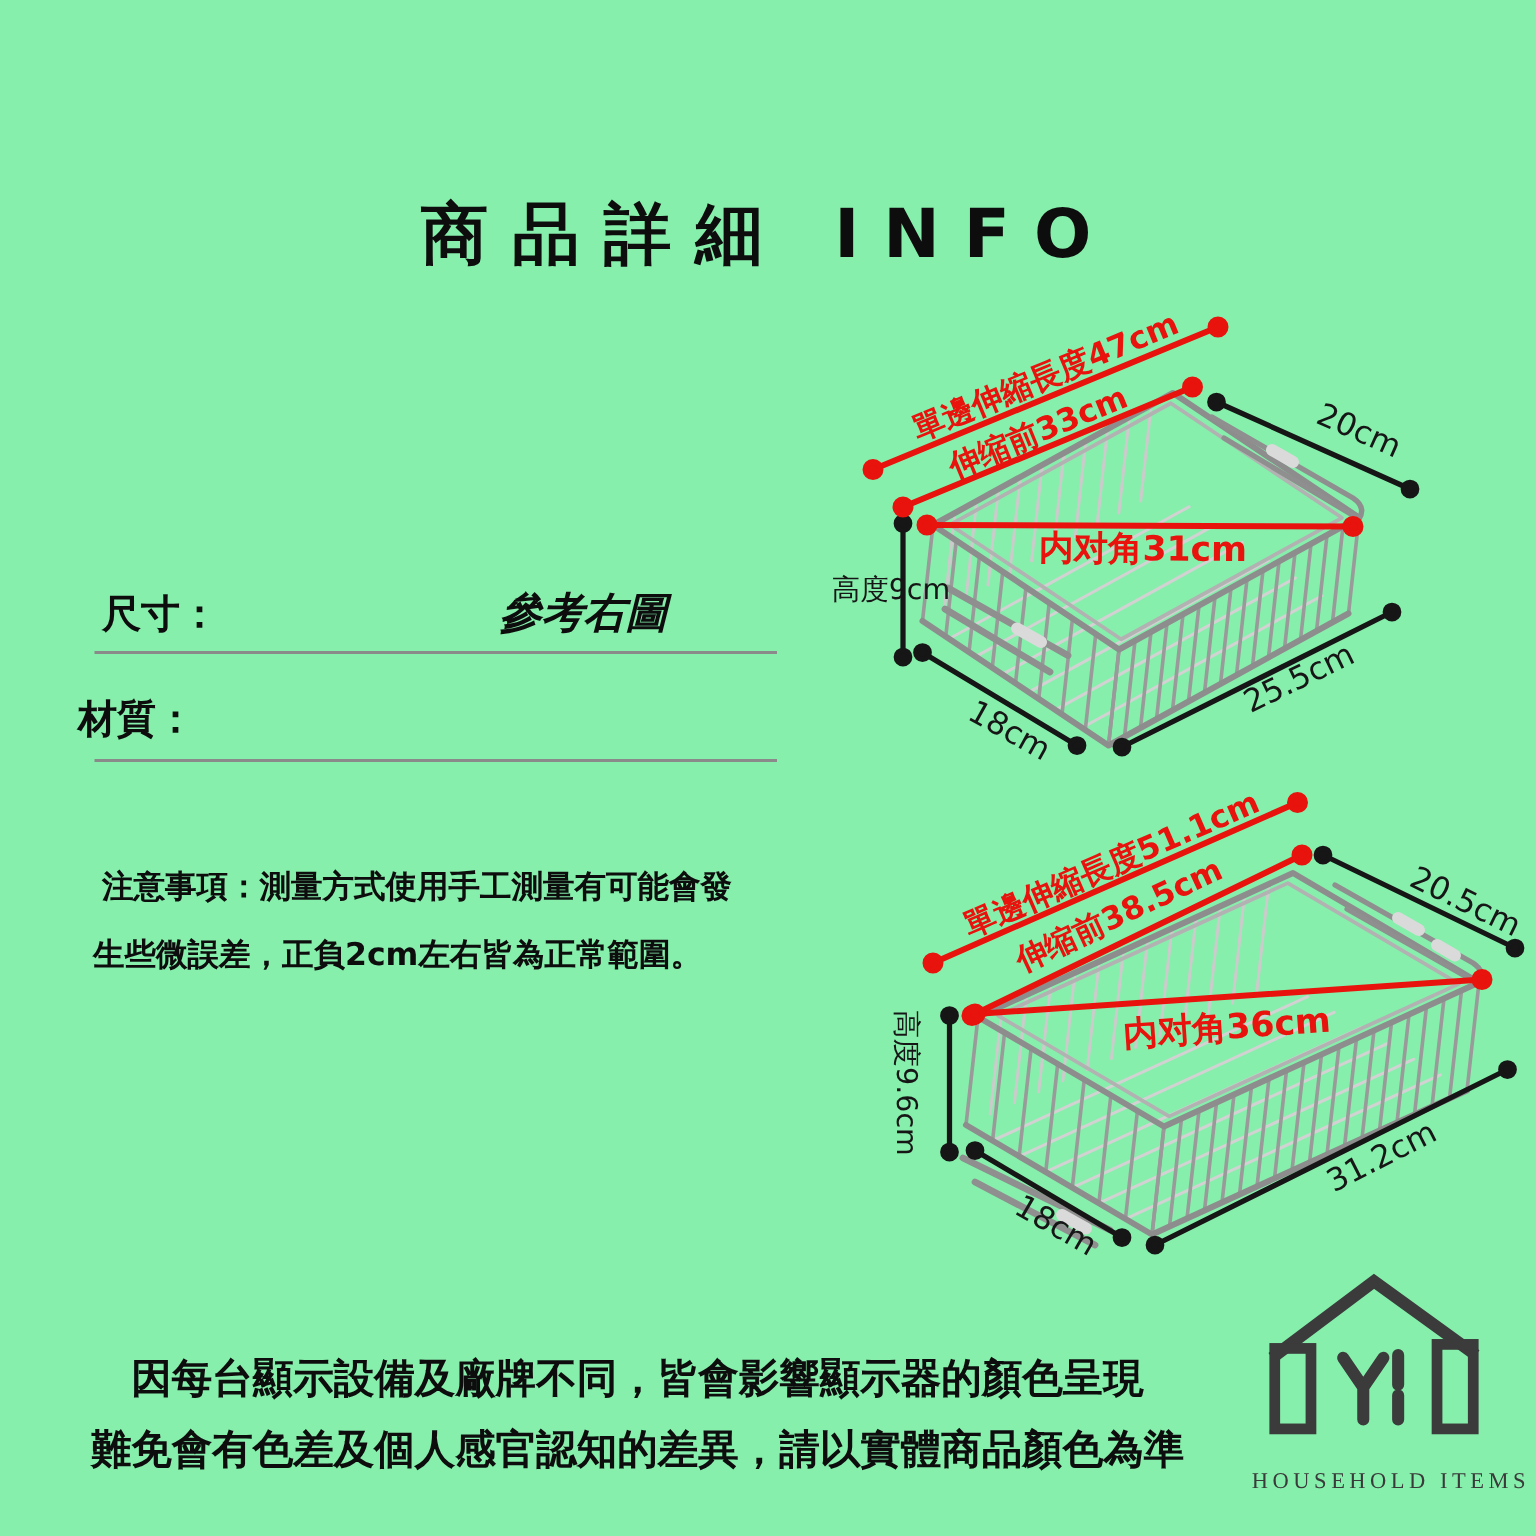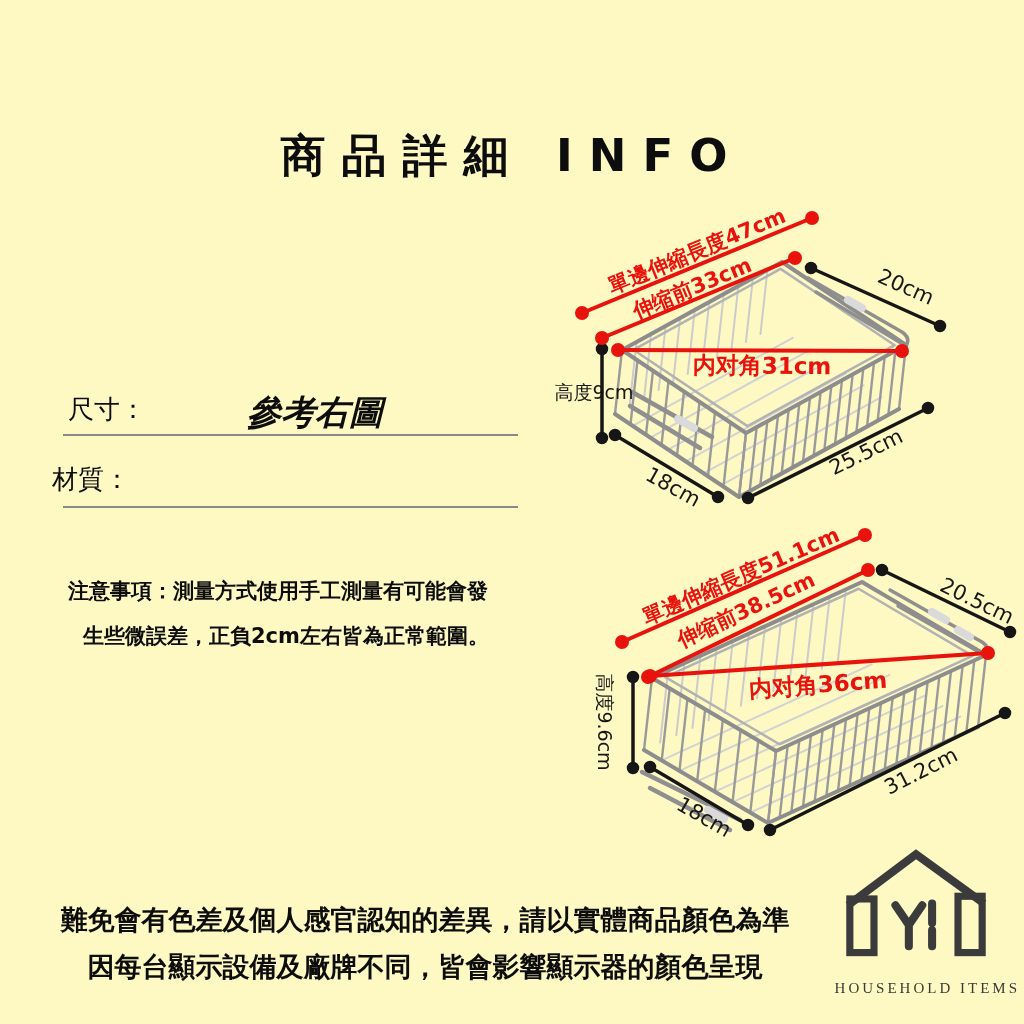--- a/index.html
+++ b/index.html
@@ -1,24 +1,24 @@
 <!DOCTYPE html>
 <html><head>
 <meta charset="utf-8">
 <style>
   html,body{margin:0;padding:0;background:#ffffff;}
-  #page{position:relative;width:1024px;height:1024px;background:#fef9c3;overflow:hidden;
+  #page{position:relative;width:1024px;height:1024px;background:#86efac;overflow:hidden;
         font-family:"DejaVu Sans",sans-serif;color:#111;}
   .abs{position:absolute;}
   
   #title{left:0;top:126px;width:1024px;text-align:center;font-size:45px;font-weight:900;
          letter-spacing:16px;color:#0d0d0d;white-space:nowrap;}
   
-  .spec-label{font-size:26px;font-weight:400;color:#0d0d0d;white-space:nowrap;}
-  .spec-value{width:260px;text-align:center;font-size:34px;font-weight:700;font-style:italic;
+  .spec-label{font-size:26px;font-weight:700;color:#0d0d0d;white-space:nowrap;}
+  .spec-value{width:260px;text-align:right;font-size:28px;font-weight:700;font-style:italic;
               color:#0d0d0d;white-space:nowrap;}
   .divider{height:2px;background:#8a8a8a;}
   
   .note-line{font-size:21px;font-weight:700;color:#0d0d0d;white-space:nowrap;line-height:30px;}
   
   .lbl{position:absolute;white-space:nowrap;transform-origin:center;}
   .lbl.red{color:#e8130d;font-weight:700;font-size:21px;}
   .lbl.red.diag{font-size:23px;}
   .lbl.blk{color:#161616;font-weight:400;font-size:21px;}
   .lbl.blk.small{font-size:19px;}
@@ -39,21 +39,21 @@
   <div class="abs" id="title">商品詳細 INFO</div>
 
   <div class="abs spec-label" style="left:68px;top:392px;">尺寸：</div>
   <div class="abs spec-value" style="left:185px;top:390px;">參考右圖</div>
   <div class="abs divider" style="left:63px;top:434px;width:455px;"></div>
 
   <div class="abs spec-label" style="left:52px;top:462px;">材質：</div>
   <div class="abs divider" style="left:63px;top:506px;width:455px;"></div>
 
   <div class="abs note-line" style="left:68px;top:576px;">注意事項：測量方式使用手工測量有可能會發</div>
-  <div class="abs note-line" style="left:83px;top:621px;">生些微誤差，正負2cm左右皆為正常範圍。</div>
+  <div class="abs note-line" style="left:62px;top:621px;">生些微誤差，正負2cm左右皆為正常範圍。</div>
 
   <svg class="abs" id="fig1" style="left:540px;top:200px;" width="480" height="320" viewBox="0 0 480 320">
     <g id="art1">
         <line x1="96.54545454545455" y1="142" x2="89.54545454545455" y2="206" stroke="#cbcbcb" stroke-width="2" stroke-linecap="round"></line>
         <line x1="111.0909090909091" y1="134" x2="104.0909090909091" y2="198" stroke="#cbcbcb" stroke-width="2" stroke-linecap="round"></line>
         <line x1="125.63636363636363" y1="126" x2="118.63636363636363" y2="190" stroke="#cbcbcb" stroke-width="2" stroke-linecap="round"></line>
         <line x1="140.1818181818182" y1="118" x2="133.1818181818182" y2="182" stroke="#cbcbcb" stroke-width="2" stroke-linecap="round"></line>
         <line x1="154.72727272727272" y1="110" x2="147.72727272727272" y2="174" stroke="#cbcbcb" stroke-width="2" stroke-linecap="round"></line>
         <line x1="169.27272727272725" y1="102" x2="162.27272727272725" y2="166" stroke="#cbcbcb" stroke-width="2" stroke-linecap="round"></line>
         <line x1="183.8181818181818" y1="94" x2="176.8181818181818" y2="158" stroke="#cbcbcb" stroke-width="2" stroke-linecap="round"></line>
@@ -231,22 +231,22 @@
 
   <div class="lbl red" style="left:741px;top:576px;transform:translate(-50%,-50%) rotate(-23.5deg);">單邊伸縮長度51.1cm</div>
   <div class="lbl red" style="left:746px;top:610px;transform:translate(-50%,-50%) rotate(-25deg);">伸缩前38.5cm</div>
   <div class="lbl blk" style="left:977px;top:601px;transform:translate(-50%,-50%) rotate(26deg);">20.5cm</div>
   <div class="lbl red diag" style="left:818px;top:685px;transform:translate(-50%,-50%) rotate(-4deg);">内对角36cm</div>
   <div class="lbl blk small" style="left:604px;top:722px;transform:translate(-50%,-50%) rotate(90deg);">高度9.6cm</div>
   <div class="lbl blk" style="left:704px;top:817px;transform:translate(-50%,-50%) rotate(30deg);">18cm</div>
   <div class="lbl blk" style="left:921px;top:771px;transform:translate(-50%,-50%) rotate(-27deg);">31.2cm</div>
 
   <div class="abs" id="disclaimer">
+    <div>因每台顯示設備及廠牌不同，皆會影響顯示器的顏色呈現</div>
     <div>難免會有色差及個人感官認知的差異，請以實體商品顏色為準</div>
-    <div>因每台顯示設備及廠牌不同，皆會影響顯示器的顏色呈現</div>
   </div>
 
   <svg class="abs" style="left:840px;top:846px;" width="152" height="122" viewBox="0 0 170 136">
     <g stroke="#3b3b3b" fill="none">
       <path d="M 9,66 L 85,9 L 161,64" stroke-width="9" stroke-linejoin="miter"></path>
       <rect x="11" y="59" width="27" height="60" stroke-width="8"></rect>
       <rect x="132" y="56" width="27" height="63" stroke-width="8"></rect>
       <g stroke-width="9" stroke-linecap="round">
         <path d="M 62,66 L 77,88 M 92,66 L 77,88 M 77,88 L 77,112"></path>
         <path d="M 103,64 L 103,86 M 103,94 L 103,112"></path>

